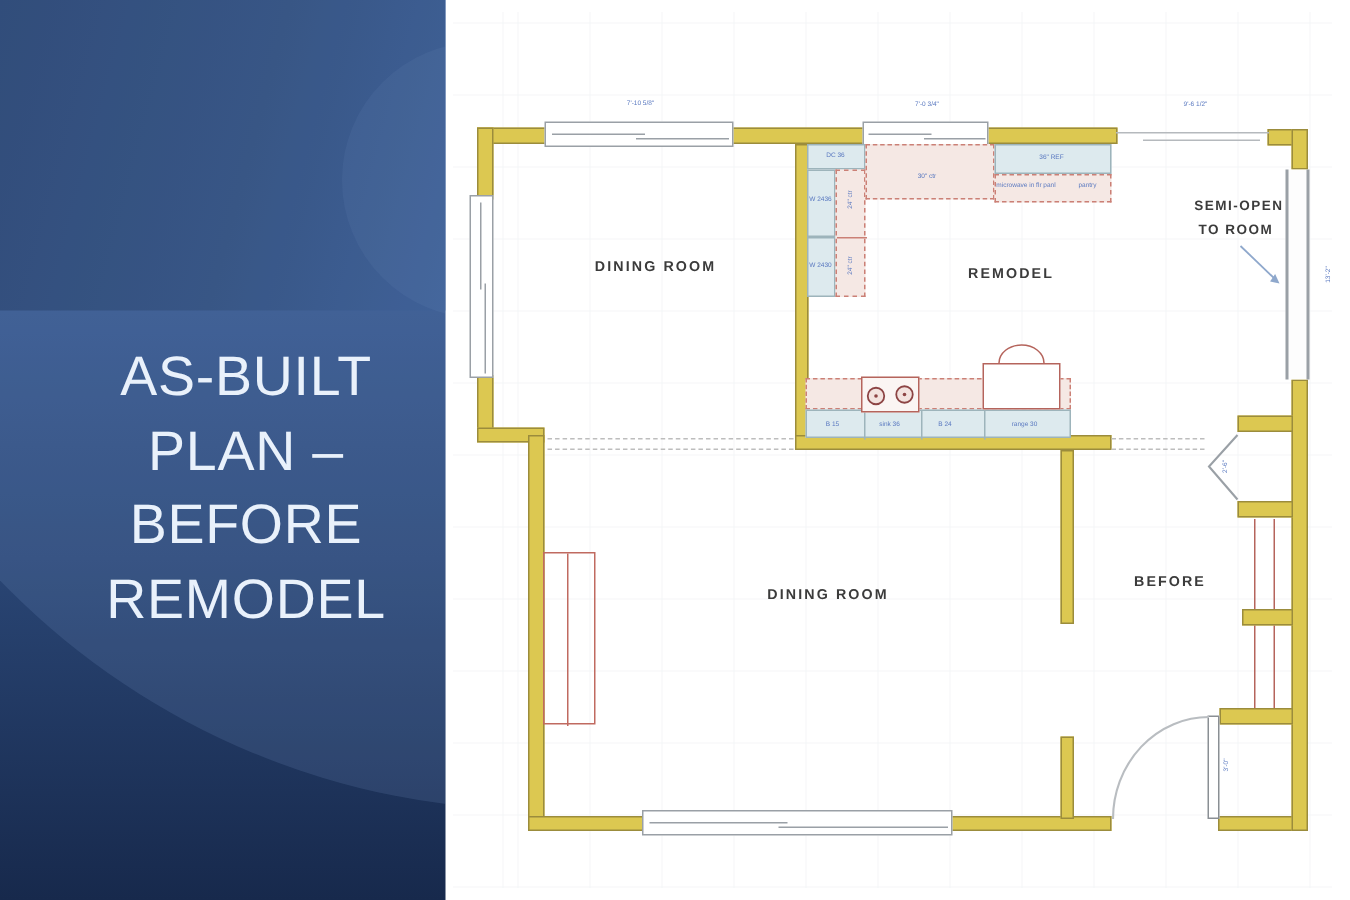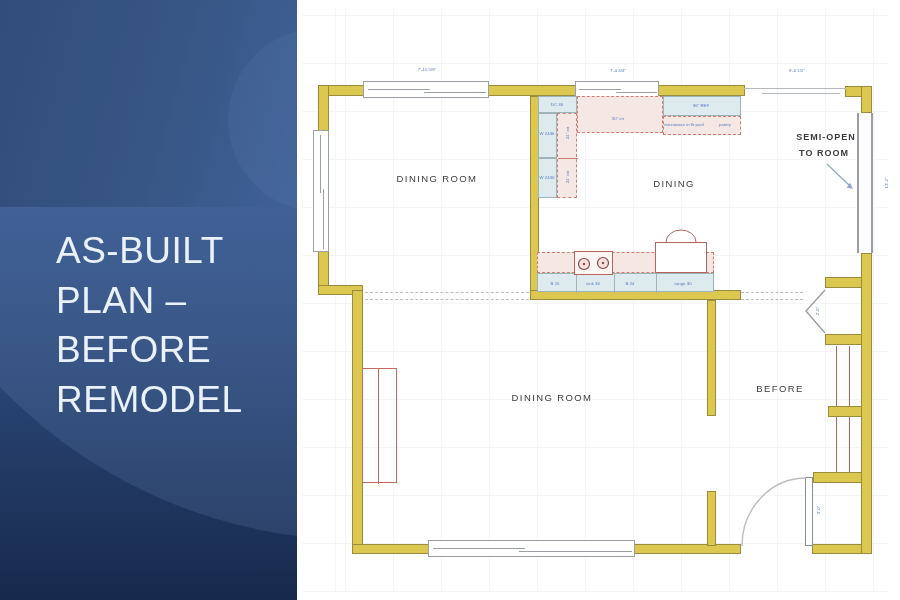--- a/index.html
+++ b/index.html
@@ -1,21 +1,21 @@
 <!DOCTYPE html>
 <html><head>
 <meta charset="utf-8">
 <style>
   html,body{margin:0;padding:0;background:#fff;}
   #slide{position:relative;width:900px;height:600px;background:#ffffff;overflow:hidden;
          font-family:"Liberation Sans",sans-serif;}
 
   
   #panel{position:absolute;left:0;top:0;width:297px;height:600px;overflow:hidden;
-         background:linear-gradient(180deg,#42659f 0%,#3a5c95 22%,#2a4675 62%,#17294c 100%);}
+         background:linear-gradient(180deg,#42659f 0%,#3a5c95 22%,#2a4675 62%,#17294c 100%);text-align:center;}
   #panel .band-top{position:absolute;left:0;top:0;width:297px;height:207px;
          background:linear-gradient(105deg,#223d6a 0%,#2a4877 55%,#33558d 100%);}
   #panel .circle-big{position:absolute;left:-140px;top:-460px;width:1000px;height:1000px;
          border-radius:50%;background:rgba(128,162,212,0.16);}
   #panel .circle-small{position:absolute;left:228px;top:28px;width:184px;height:184px;
          border-radius:50%;background:rgba(160,190,230,0.07);}
   .slide-title{position:absolute;left:56px;top:226px;width:216px;
          font-size:37px;line-height:1.34;color:#e9f1fb;letter-spacing:.5px;font-weight:400;}
 
   
@@ -37,21 +37,21 @@
   .leaf{position:absolute;background:#fff;border:1px solid #8a8f94;box-sizing:border-box;}
 
   
   .cab{position:absolute;background:#ddeaee;border:1px solid #9db4bb;box-sizing:border-box;}
   .ctr{position:absolute;background:#f5e8e4;border:1px dashed #cb8076;box-sizing:border-box;}
   .divv{position:absolute;width:1px;background:#9db4bb;}
   .sinkbox{position:absolute;background:#fbf5f3;border:1px solid #b5645c;box-sizing:border-box;}
   .rangebox{position:absolute;background:#fff;border:1px solid #b5645c;box-sizing:border-box;}
 
   
-  .room-label{position:absolute;transform:translate(-50%,-50%);font-size:9.5px;font-weight:400;
+  .room-label{position:absolute;transform:translate(-50%,-50%);font-size:9.5px;font-weight:700;
         letter-spacing:1.4px;color:#3b3b3b;white-space:nowrap;}
   .note-label{position:absolute;transform:translate(-50%,-50%);font-size:9px;font-weight:600;
         letter-spacing:1px;color:#3b3b3b;text-align:center;line-height:16px;white-space:nowrap;}
   .tiny{position:absolute;transform:translate(-50%,-50%) scale(.62);font-size:7px;
         color:#5a79c0;white-space:nowrap;}
   .tiny.vert{transform:translate(-50%,-50%) rotate(-90deg) scale(.62);}
   svg.overlay{position:absolute;left:0;top:0;}
 </style>
 </head>
 <body>
@@ -151,21 +151,21 @@
       <path d="M666,242 A15,12 0 0 1 696,242" fill="#ffffff" stroke="#b5645c" stroke-width="1"></path>
       <circle cx="584" cy="264" r="5.5" fill="#f3e3df" stroke="#8d4444" stroke-width="1.2"></circle>
       <circle cx="603" cy="263" r="5.5" fill="#f3e3df" stroke="#8d4444" stroke-width="1.2"></circle>
       <circle cx="584" cy="264" r="1.2" fill="#8d4444"></circle>
       <circle cx="603" cy="263" r="1.2" fill="#8d4444"></circle>
       <line x1="827" y1="164" x2="850" y2="186" stroke="#8fa8cc" stroke-width="1.2"></line>
       <polygon points="853,189 846.7,187.6 850.1,182.7" fill="#8fa8cc"></polygon>
     </svg>
 
     <div class="room-label" style="left:437px;top:178px">DINING ROOM</div>
-    <div class="room-label" style="left:674px;top:183px">DINING</div>
+    <div class="room-label" style="left:674px;top:183px">REMODEL</div>
     <div class="room-label" style="left:552px;top:397px">DINING ROOM</div>
     <div class="room-label" style="left:780px;top:388px">BEFORE</div>
     <div class="note-label" style="left:826px;top:137px">SEMI-OPEN</div>
     <div class="note-label" style="left:824px;top:153px">TO ROOM</div>
 
     <div class="tiny" style="left:427px;top:69px">7'-10 5/8"</div>
     <div class="tiny" style="left:618px;top:70px">7'-0 3/4"</div>
     <div class="tiny" style="left:797px;top:70px">9'-6 1/2"</div>
     <div class="tiny vert" style="left:886px;top:183px">13'-2"</div>
     <div class="tiny vert" style="left:817px;top:311px">2'-6"</div>

